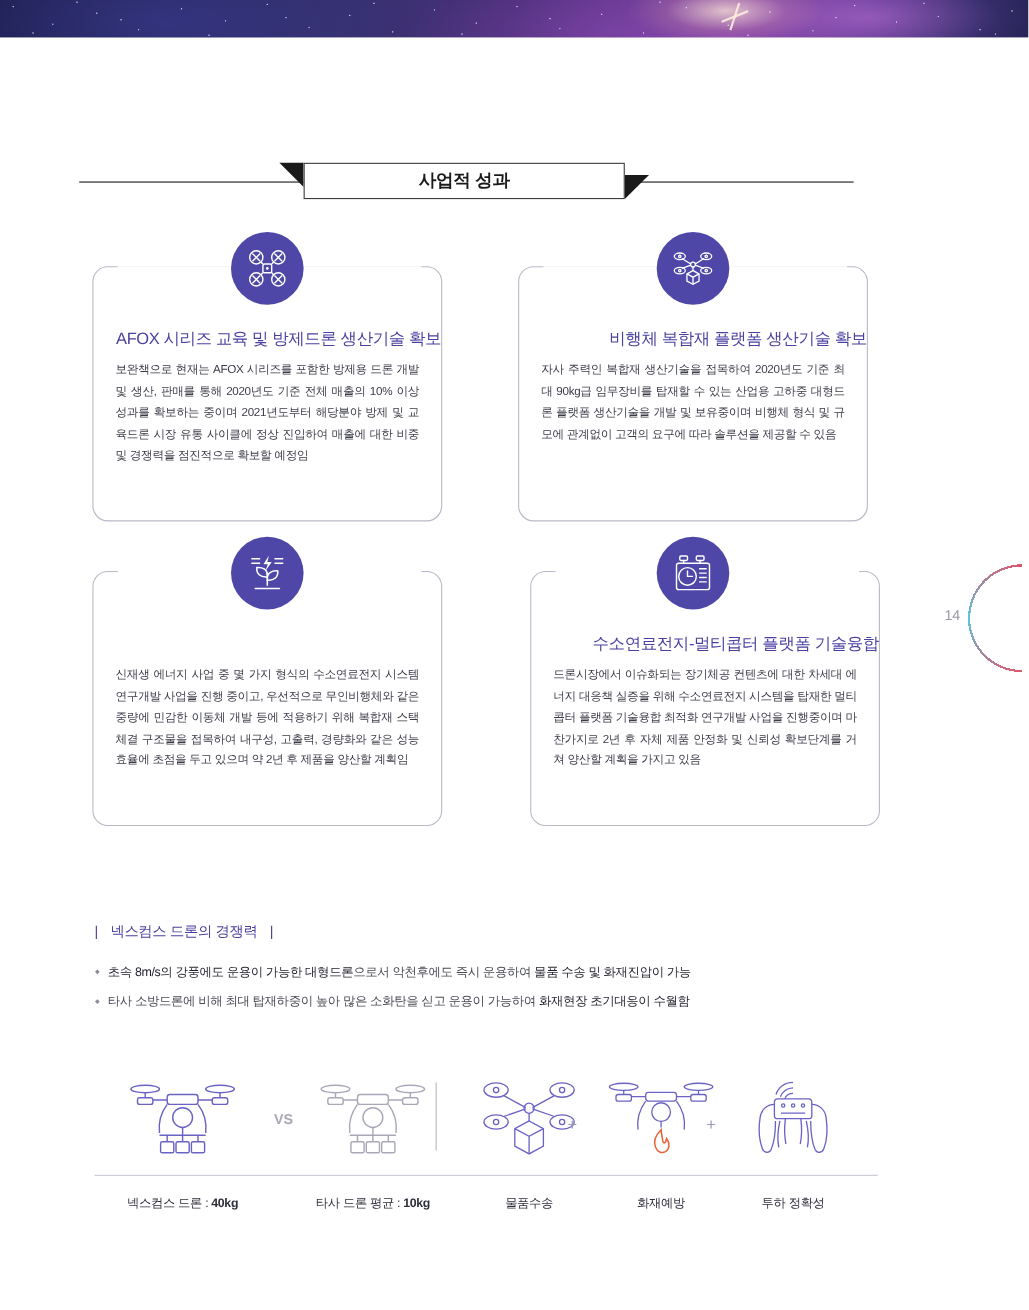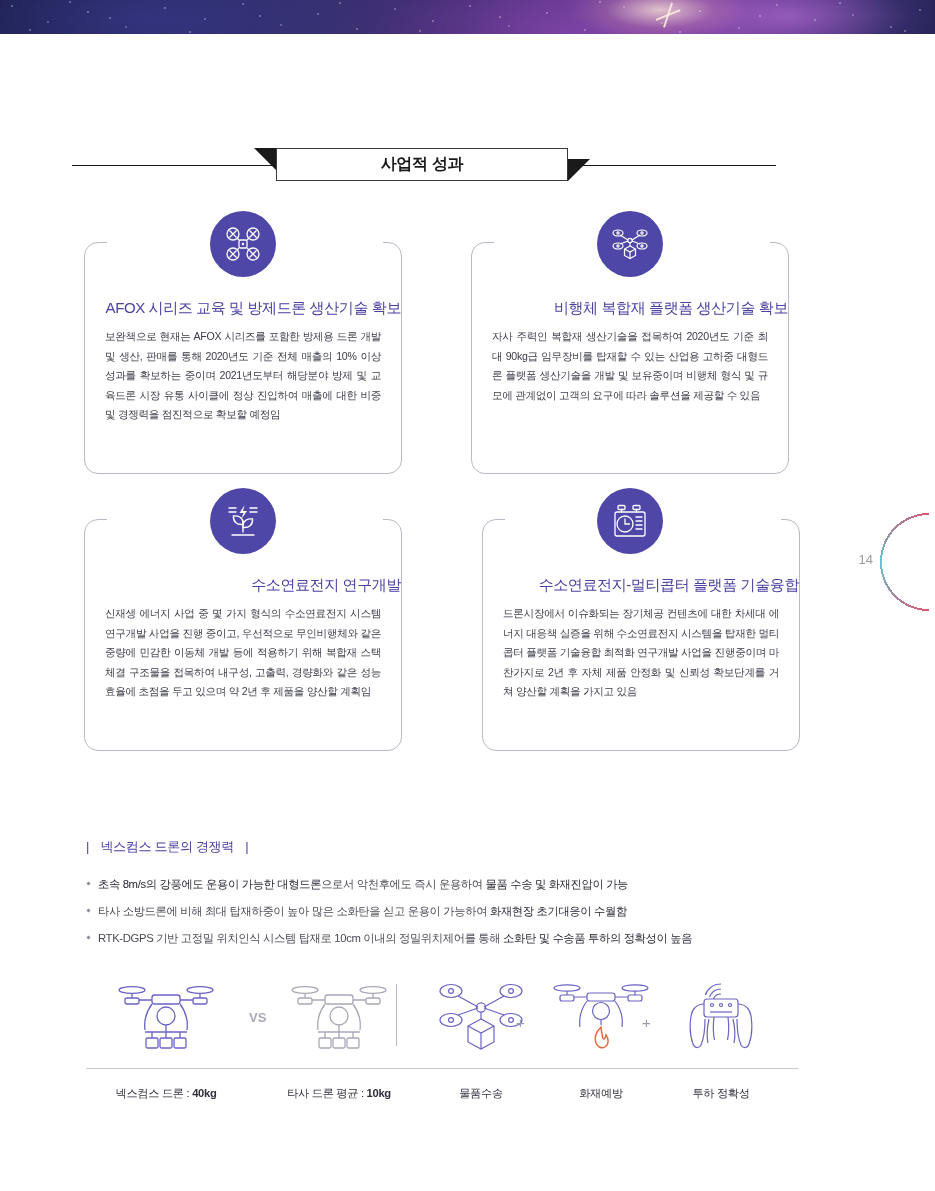--- a/index.html
+++ b/index.html
@@ -341,21 +341,20 @@
     <path d="M9 10 L17 15 M29 10 L21 15 M9 19 L17 16 M29 19 L21 16"></path>
     <circle cx="19" cy="15.5" r="2.2"></circle>
     <path d="M19 17.7 L19 21"></path>
     <path d="M19 21 L13.5 24 L13.5 30.5 L19 33.5 L24.5 30.5 L24.5 24 Z"></path>
     <path d="M13.5 24 L19 27 L24.5 24 M19 27 L19 33.5"></path>
   </svg>
 </div>
 
 <div class="card" id="card3">
   <div class="card-notch"></div>
-  <div class="card-title">수소연료전지 연구개발</div>
   <div class="card-body">신재생 에너지 사업 중 몇 가지 형식의 수소연료전지 시스템 연구개발 사업을 진행 중이고, 우선적으로 무인비행체와 같은 중량에 민감한 이동체 개발 등에 적용하기 위해 복합재 스택 체결 구조물을 접목하여 내구성, 고출력, 경량화와 같은 성능효율에 초점을 두고 있으며 약 2년 후 제품을 양산할 계획임</div>
 </div>
 <div class="card-icon" id="icon3">
   <svg width="38" height="38" viewBox="0 0 38 38" fill="none" stroke="#ffffff" stroke-width="1.4" stroke-linecap="round">
     <path d="M5 6 H12 M5 10 H12 M26 6 H33 M26 10 H33"></path>
     <path d="M20.5 3 L15.5 11 H19.5 L17 17.5 L23 9 H19 Z" fill="#ffffff" stroke="none"></path>
     <path d="M19 30 V19"></path>
     <path d="M19 21 C19 15.5 14.5 13.5 9.5 14 C9 19.5 12.5 23 19 22.5"></path>
     <path d="M19 24 C19 18.5 23.5 16.5 28.5 17 C29 22.5 25.5 26 19 25.5"></path>
     <path d="M8 33 H30"></path>
@@ -387,23 +386,20 @@
   <span style="margin:0 8px;">넥스컴스 드론의 경쟁력</span>
   <span class="bar">|</span>
 </div>
 
 <div class="bullets">
   <div class="bullet">
     <b>초속 8m/s의 강풍에도 운용이 가능한 대형드론</b><span>으로서 악천후에도 즉시 운용하여 </span><b>물품 수송 및 화재진압이 가능</b>
   </div>
   <div class="bullet">
     <span>타사 소방드론에 비해 최대 탑재하중이 높아 많은 소화탄을 싣고 운용이 가능하여 </span><b>화재현장 초기대응이 수월함</b>
-  </div>
-  <div class="bullet">
-    <span>RTK-DGPS 기반 고정밀 위치인식 시스템 탑재로 10cm 이내의 정밀위치제어를 통해 </span><b>소화탄 및 수송품 투하의 정확성이 높음</b>
   </div>
 </div>
 
 <div class="strip">
   <div class="strip-rule"></div>
   <div class="strip-divider"></div>
 
   <div class="strip-cell" style="left:10px; top:8px; width:140px; height:88px;">
     <svg width="104" height="82" viewBox="0 0 104 82" fill="none" stroke="#6a63c4" stroke-width="1.3" style="margin:0 auto;">
       <ellipse cx="18" cy="12" rx="13" ry="3.4"></ellipse>

